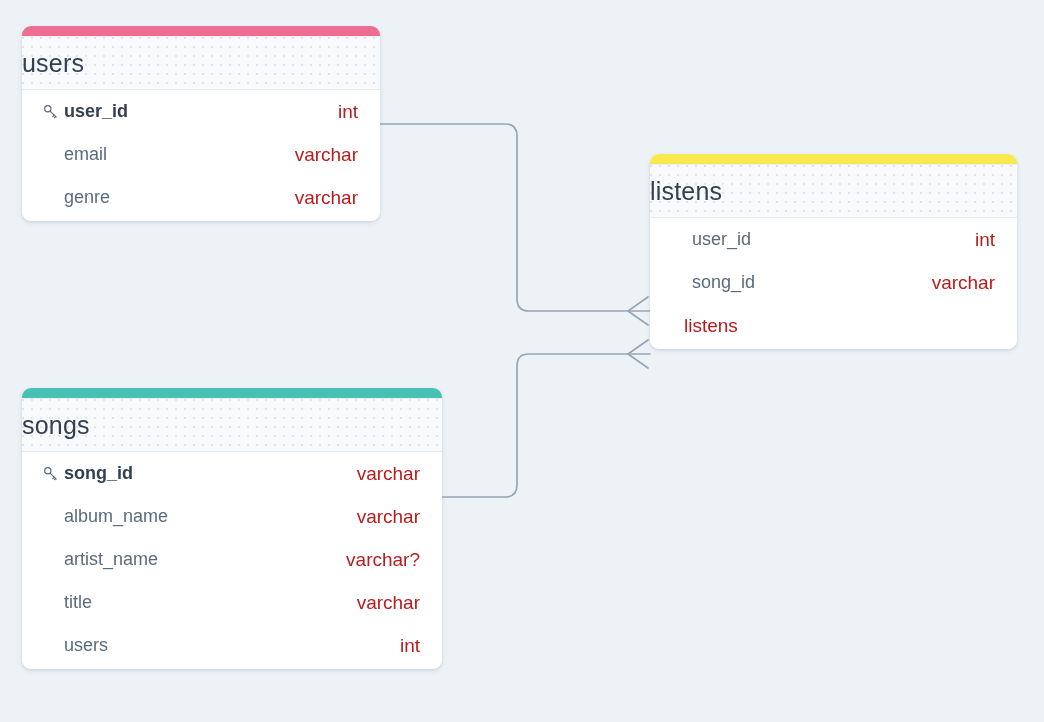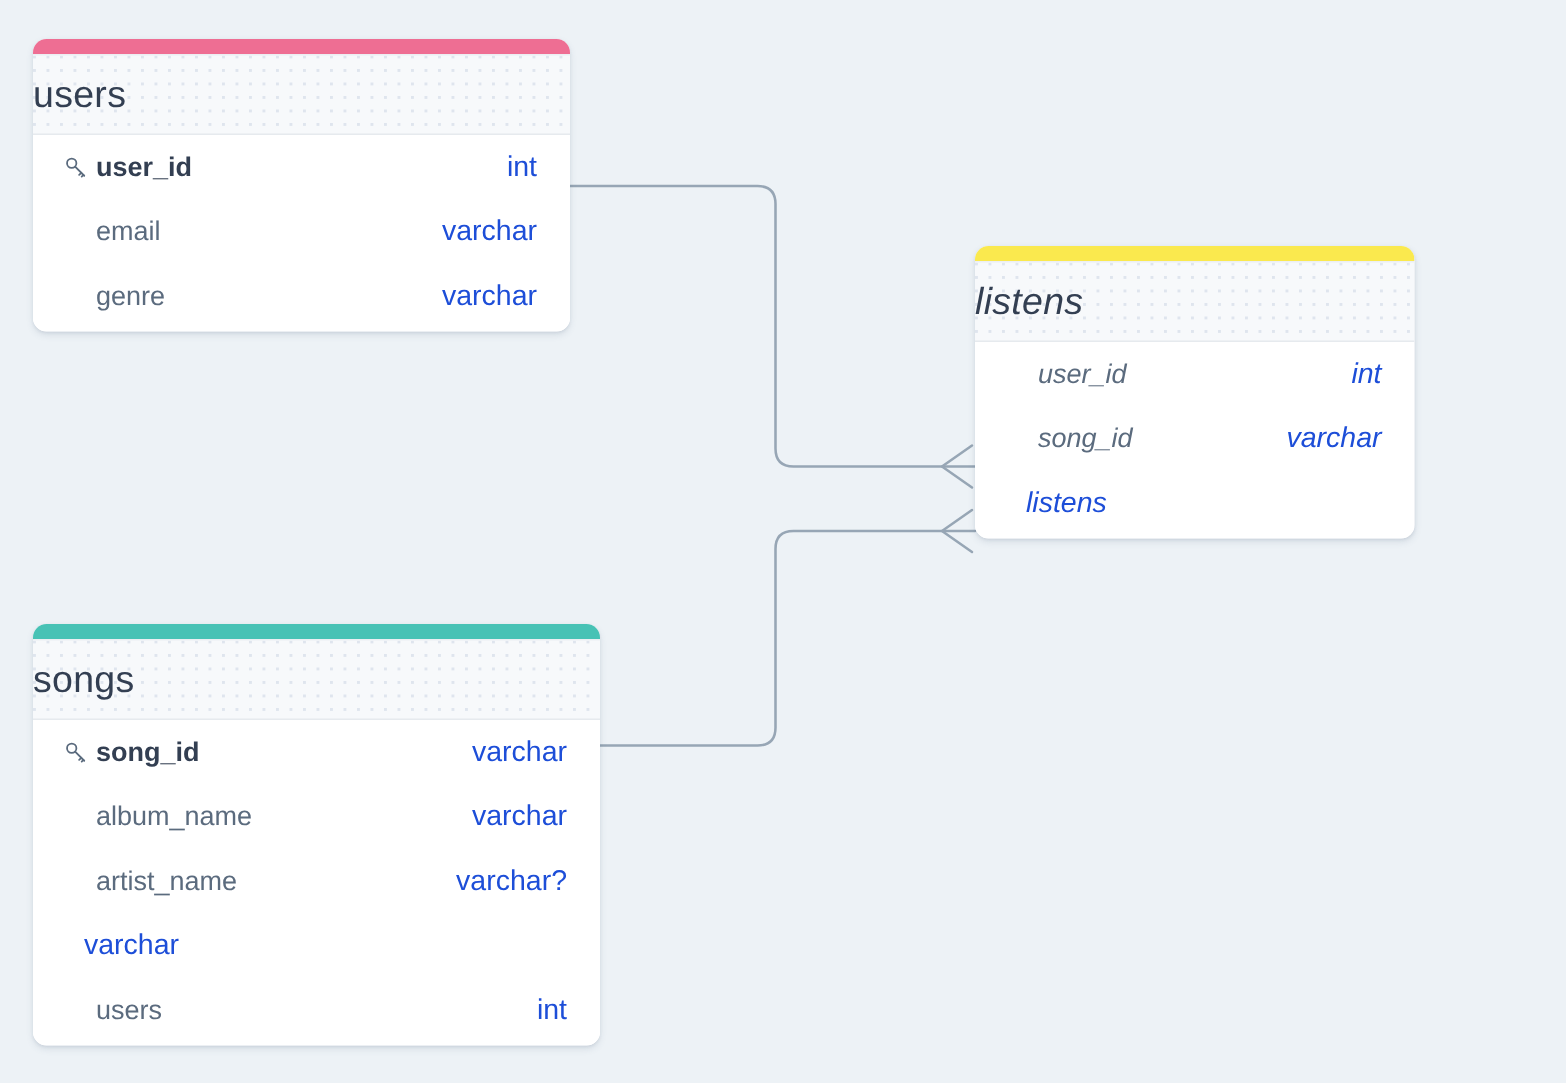--- a/index.html
+++ b/index.html
@@ -89,21 +89,21 @@
     font-size: 18px;
     color: #5b6b7e;
     white-space: nowrap;
   }
   .row.pk .field-name {
     color: #333f52;
     font-weight: bold;
   }
   .field-type {
     font-size: 19px;
-    color: #1d4ed8;
+    color: #b91c1c;
     white-space: nowrap;
     margin-left: 14px;
   }
 </style>
 </head>
 <body>
 
 <div id="canvas">
 
   <svg id="edges" viewBox="0 0 1044 722" width="1044" height="722" fill="none">
@@ -153,21 +153,21 @@
         <span class="field-left">
           <span class="key-slot"></span>
           <span class="field-name">genre</span>
         </span>
         <span class="field-type">varchar</span>
       </div>
 
     </div>
   </div>
 
-  <div class="table-card" style="left:650px; top:164px; width:293px;font-style:italic;">
+  <div class="table-card" style="left:650px; top:154px; width:367px;">
     <div class="color-bar" style="background:#fae94e;"></div>
     <div class="title-band">
       <span class="title-text">listens</span>
     </div>
     <div class="rows">
 
 
       <div class="row">
         <span class="field-left">
           <span class="key-slot"></span>
@@ -184,21 +184,21 @@
         <span class="field-type">varchar</span>
       </div>
 
       <div class="row">
         <span class="field-type">listens</span>
       </div>
 
     </div>
   </div>
 
-  <div class="table-card" style="left:22px; top:416px; width:378px;">
+  <div class="table-card" style="left:22px; top:388px; width:420px;">
     <div class="color-bar" style="background:#47c2b5;"></div>
     <div class="title-band">
       <span class="title-text">songs</span>
     </div>
     <div class="rows">
 
       <div class="row pk">
         <span class="field-left">
           <span class="key-slot">
             <svg width="17" height="17" viewBox="0 0 24 24" fill="none" stroke="#5b6b7e" stroke-width="1.7" stroke-linecap="round" stroke-linejoin="round">
@@ -223,20 +223,24 @@
 
       <div class="row">
         <span class="field-left">
           <span class="key-slot"></span>
           <span class="field-name">artist_name</span>
         </span>
         <span class="field-type">varchar?</span>
       </div>
 
       <div class="row">
+        <span class="field-left">
+          <span class="key-slot"></span>
+          <span class="field-name">title</span>
+        </span>
         <span class="field-type">varchar</span>
       </div>
 
       <div class="row">
         <span class="field-left">
           <span class="key-slot"></span>
           <span class="field-name">users</span>
         </span>
         <span class="field-type">int</span>
       </div>

